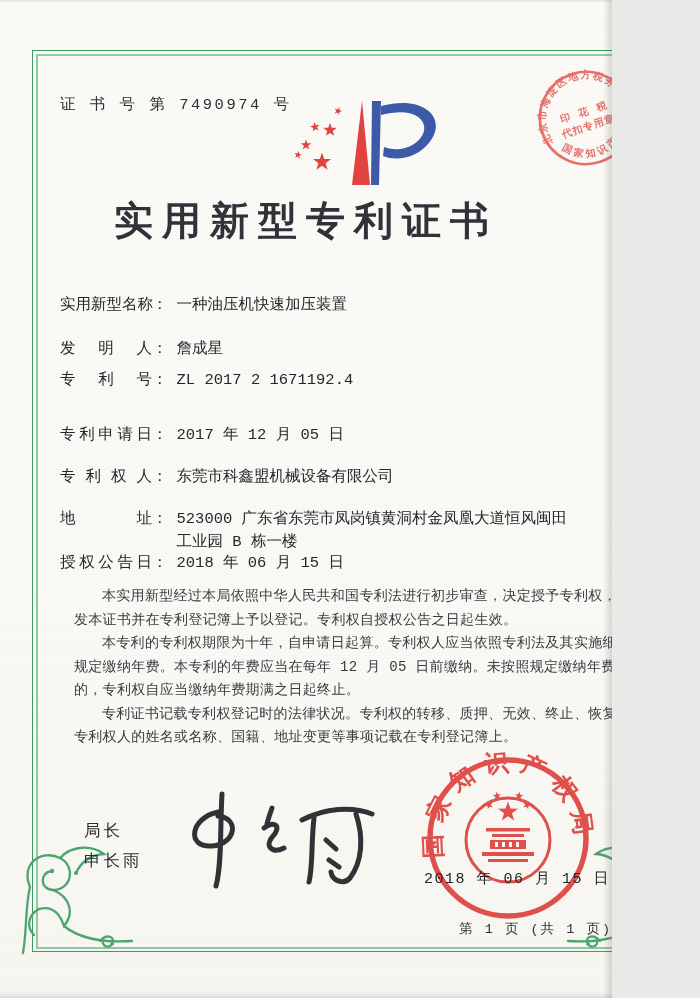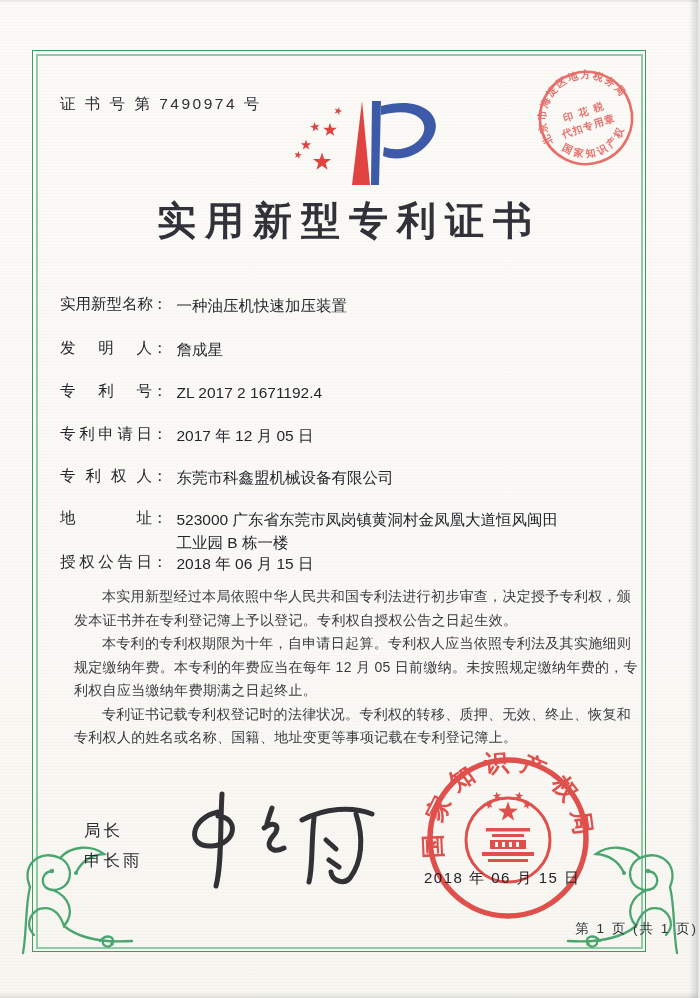--- a/index.html
+++ b/index.html
@@ -1,21 +1,21 @@
 <!DOCTYPE html>
 <html><head>
 <meta charset="utf-8">
 <style>
   html,body{margin:0;padding:0;background:#e9e9e7;}
   .page{
-    position:relative; width:698px; height:998px; overflow:hidden;
+    position:relative; width:612px; height:998px; overflow:hidden;
     background:
       repeating-linear-gradient(0deg, rgba(190,190,182,0.05) 0 1px, rgba(0,0,0,0) 1px 3px),
       linear-gradient(180deg,#fbfaf6 0%, #faf9f5 60%, #f7f6f1 100%);
-    font-family:Liberation Sans, sans-serif;
+    font-family:Liberation Mono, monospace;
     color:#2b2c33;
   }
   .abs{position:absolute;}
   
   .edge-right{right:0;top:0;width:9px;height:100%;background:linear-gradient(90deg,rgba(0,0,0,0) 0%,rgba(90,90,88,0.22) 100%);}
   .edge-bottom{left:0;bottom:0;width:100%;height:6px;background:linear-gradient(180deg,rgba(0,0,0,0) 0%,rgba(90,90,88,0.16) 100%);}
   .edge-top{left:0;top:0;width:100%;height:3px;background:linear-gradient(180deg,rgba(120,120,118,0.18),rgba(0,0,0,0));}
   
   .frame-outer{left:32px;top:50px;width:612px;height:900px;border:1.5px solid #3c9a62;}
   .frame-inner{position:absolute;left:2.5px;top:2.5px;right:2.5px;bottom:2.5px;border:2.5px solid #8fc9a8;}
@@ -111,21 +111,21 @@
   </svg>
 
   <div class="abs title">实用新型专利证书</div>
 
   <div class="field-row" style="top:338px">
     <span class="flabel">发明人</span><span class="fcolon">：</span><span class="fvalue">詹成星</span>
   </div>
   <div class="field-row" style="top:294px">
     <span class="flabel">实用新型名称</span><span class="fcolon">：</span><span class="fvalue">一种油压机快速加压装置</span>
   </div>
-  <div class="field-row" style="top:381px">
+  <div class="field-row" style="top:369px">
     <span class="flabel">专利号</span><span class="fcolon">：</span><span class="fvalue">ZL 2017 2 1671192.4</span>
   </div>
   <div class="field-row" style="top:424px">
     <span class="flabel">专利申请日</span><span class="fcolon">：</span><span class="fvalue">2017 年 12 月 05 日</span>
   </div>
   <div class="field-row" style="top:466px">
     <span class="flabel">专利权人</span><span class="fcolon">：</span><span class="fvalue">东莞市科鑫盟机械设备有限公司</span>
   </div>
   <div class="field-row" style="top:508px">
     <span class="flabel">地址</span><span class="fcolon">：</span><span class="fvalue" style="white-space:pre-line">523000 广东省东莞市凤岗镇黄洞村金凤凰大道恒风闽田

